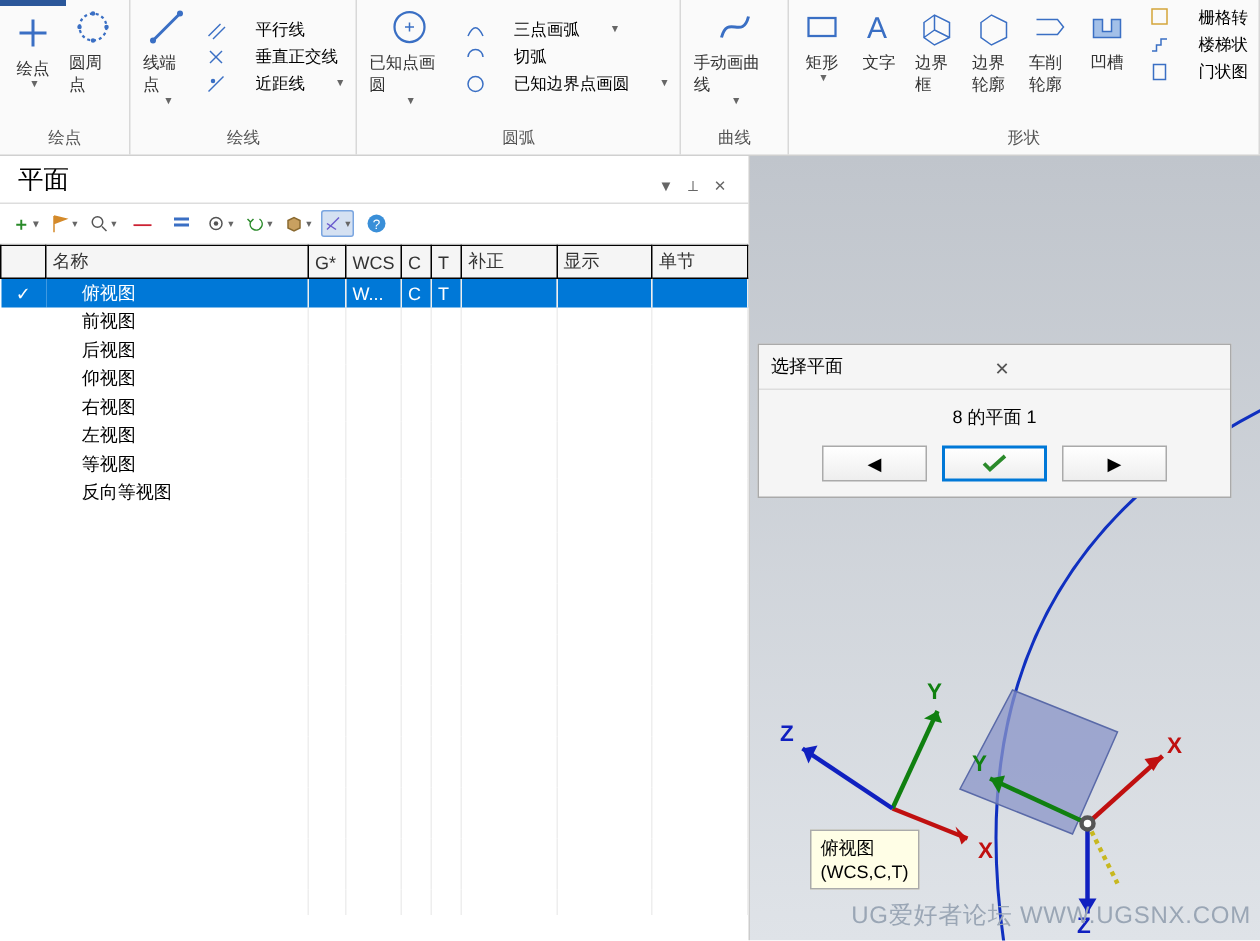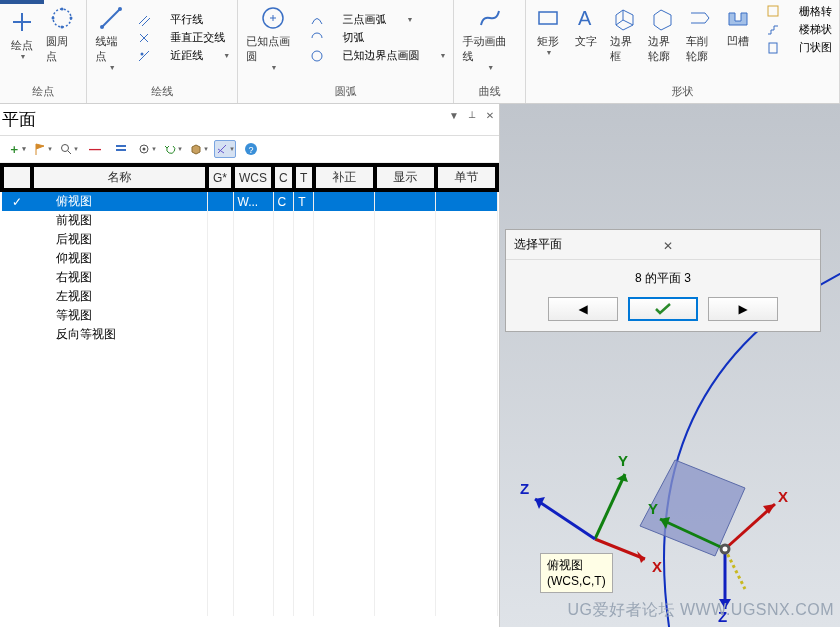--- a/index.html
+++ b/index.html
@@ -14,31 +14,31 @@
 .rib-btn { display: flex; flex-direction: column; align-items: center; padding: 2px 4px; cursor: pointer; border-radius: 2px; }
 .rib-btn-small { flex-direction: row; gap: 18px; padding: 1px 3px; font-size: 11px; white-space: nowrap; }
 .rib-btn-lbl { font-size: 11px; color: #333; margin-top: 2px; }
 .big-ico { width: 28px; height: 28px; display: flex; align-items: center; justify-content: center; }
 .sml-ico { width: 16px; height: 16px; display: flex; align-items: center; justify-content: center; }
 .dd-arrow { font-size: 7px; color: #666; margin-left: 2px; }
 
 
 .main { display: flex; height: calc(100% - 104px); }
 .panel { width: 500px; border-right: 1px solid #ccc; display: flex; flex-direction: column; }
-.panel-title { display: flex; align-items: flex-start; padding: 4px 2px; border-bottom: 1px solid #ddd; }
+.panel-title { display: flex; align-items: flex-end; padding: 4px 12px; border-bottom: 1px solid #ddd; }
 .panel-title h2 { font-size: 17px; font-weight: 400; flex: 1; }
 .panel-title-btn { width: 14px; height: 14px; margin-left: 4px; cursor: pointer; color: #666; font-size: 10px; display:flex; align-items:center; justify-content:center;}
 .panel-toolbar { display: flex; gap: 4px; padding: 4px 6px; align-items: center; border-bottom: 1px solid #eee; }
 .tb-btn { width: 22px; height: 18px; display: flex; align-items: center; justify-content: center; cursor: pointer; border-radius: 2px; position: relative;}
 .tb-btn .dd-arrow { position: relative; }
 
 
 .tbl { flex: 1; overflow: auto; }
 .tbl table { width: 100%; border-collapse: collapse; font-size: 12px; }
-.tbl th { background: #f5f5f5; border: 4px solid #000000; padding: 2px 4px; font-weight: 400; text-align: center; color: #333;}
+.tbl th { background: #f5f5f5; border: 1px solid #000000; padding: 2px 4px; font-weight: 400; text-align: left; color: #333;}
 .tbl td { border-right: 1px solid #eee; padding: 1px 4px; height: 17px; }
 .tbl tr.sel td { background: #0078d7; color: #fff; }
 .tbl tr td:first-child { width: 30px; text-align: center; color: #0078d7; border-right: none;}
 .tbl tr.sel td:first-child { color: #fff; }
 .tbl tr td:nth-child(2) { padding-left: 24px; }
 
 
 .viewport { flex: 1; background: linear-gradient(to bottom, #c0c5cc 0%, #dfe3e8 100%); position: relative; }
 
 
@@ -636,21 +636,21 @@
     <svg class="arc">
         <path d="M 400 40 Q 120 170 240 530" fill="none" stroke="#1030c0" stroke-width="2"></path>
       </svg>
 
     <div class="dialog">
       <div class="dlg-title">
         <span>选择平面</span>
         <span class="dlg-close">✕</span>
       </div>
       <div class="dlg-body">
-        <div class="dlg-status">8 的平面 3</div>
+        <div class="dlg-status">8 的平面 1</div>
         <div class="dlg-btns">
           <div class="dlg-btn">
               <span>◀</span>
             </div>
           <div class="dlg-btn active">
               <svg width="18" height="14">
                 <path d="M2 7 L6 11 L16 2" fill="none" stroke="#2a8a2a" stroke-width="2.5"></path>
               </svg>
             </div>
           <div class="dlg-btn">

